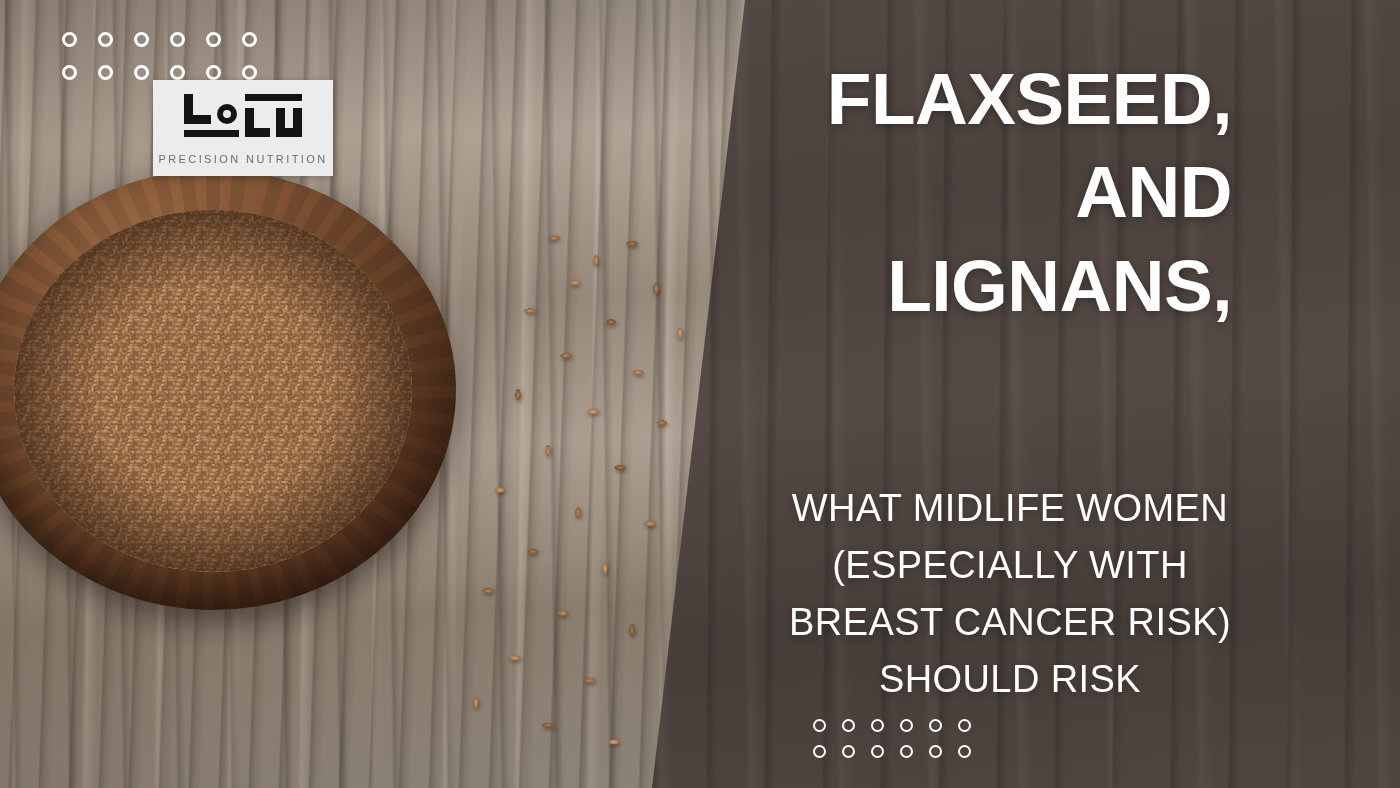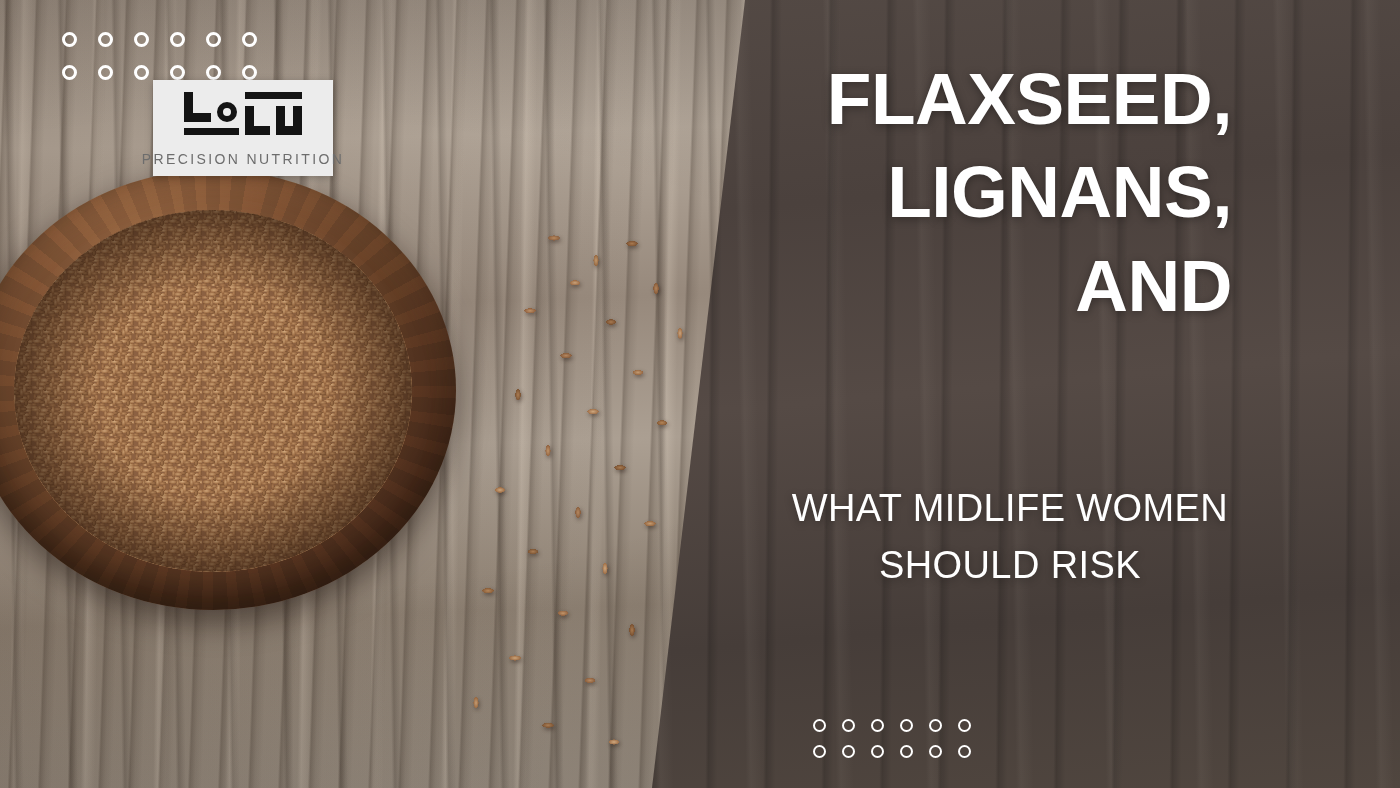--- a/index.html
+++ b/index.html
@@ -211,21 +211,21 @@
   .lm-Lfoot{position:absolute;left:0;top:23px;width:27px;height:9px;background:#141414;}
   .lm-O{position:absolute;left:33px;top:12px;width:20px;height:20px;border:6px solid #141414;border-radius:50%;box-sizing:border-box;}
   .lm-underline{position:absolute;left:0;top:38px;width:55px;height:7px;background:#141414;}
   .lm-overline{position:absolute;left:61px;top:2px;width:57px;height:7px;background:#141414;}
   .lm-L2{position:absolute;left:61px;top:16px;width:9px;height:29px;background:#141414;}
   .lm-L2foot{position:absolute;left:61px;top:36px;width:25px;height:9px;background:#141414;}
   .lm-Ua{position:absolute;left:92px;top:16px;width:9px;height:24px;background:#141414;}
   .lm-Ub{position:absolute;left:109px;top:16px;width:9px;height:24px;background:#141414;}
   .lm-Ubase{position:absolute;left:92px;top:36px;width:26px;height:9px;background:#141414;}
   .logo-tagline{
-    margin-top:9px;font-size:14px;letter-spacing:2.4px;color:#6d6d6d;
+    margin-top:9px;font-size:11px;letter-spacing:2.4px;color:#6d6d6d;
     font-family:"Liberation Sans",sans-serif;white-space:nowrap;
   }
 
   
   .headline{
     position:absolute;right:168px;top:52px;width:640px;
     text-align:right;color:#ffffff;
     font-family:Liberation Sans, sans-serif;
     font-weight:700;font-size:73px;line-height:1.28;
     letter-spacing:-0.5px;
@@ -292,26 +292,28 @@
       <span class="lm-L2foot"></span>
       <span class="lm-Ua"></span>
       <span class="lm-Ub"></span>
       <span class="lm-Ubase"></span>
     </div>
     <div class="logo-tagline">PRECISION NUTRITION</div>
   </div>
 
   <div class="headline">
     <div>FLAXSEED,</div>
+    <div>AND</div>
     <div>LIGNANS,</div>
-    <div>AND</div>
   </div>
 
   <div class="subhead">
     <div>WHAT MIDLIFE WOMEN</div>
+    <div>(ESPECIALLY WITH</div>
+    <div>BREAST CANCER RISK)</div>
     <div>SHOULD RISK</div>
   </div>
 
   <div class="dotgrid" id="dotgrid-bottom">
     <span class="dot"></span>
     <span class="dot"></span>
     <span class="dot"></span>
     <span class="dot"></span>
     <span class="dot"></span>
     <span class="dot"></span>

